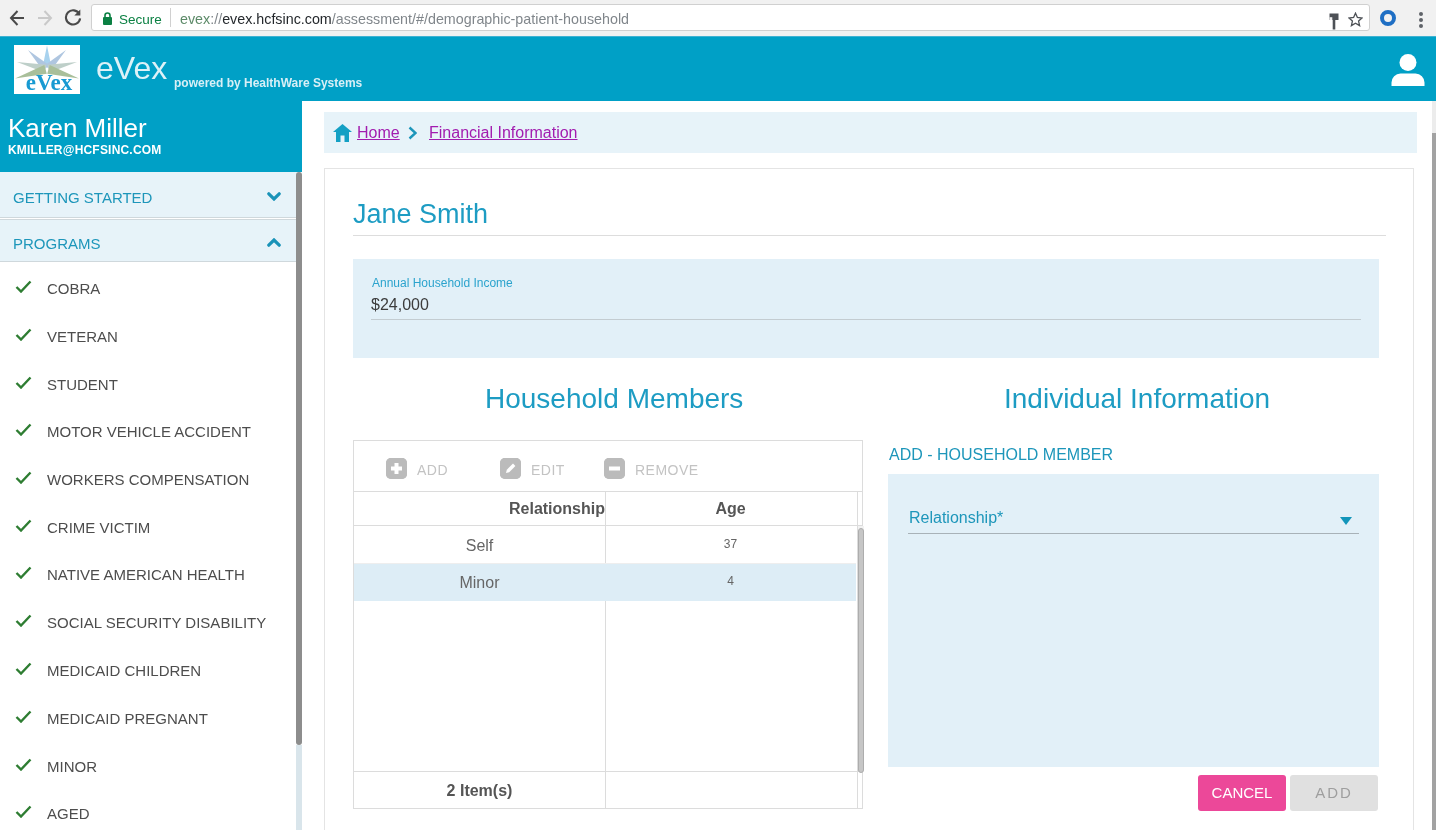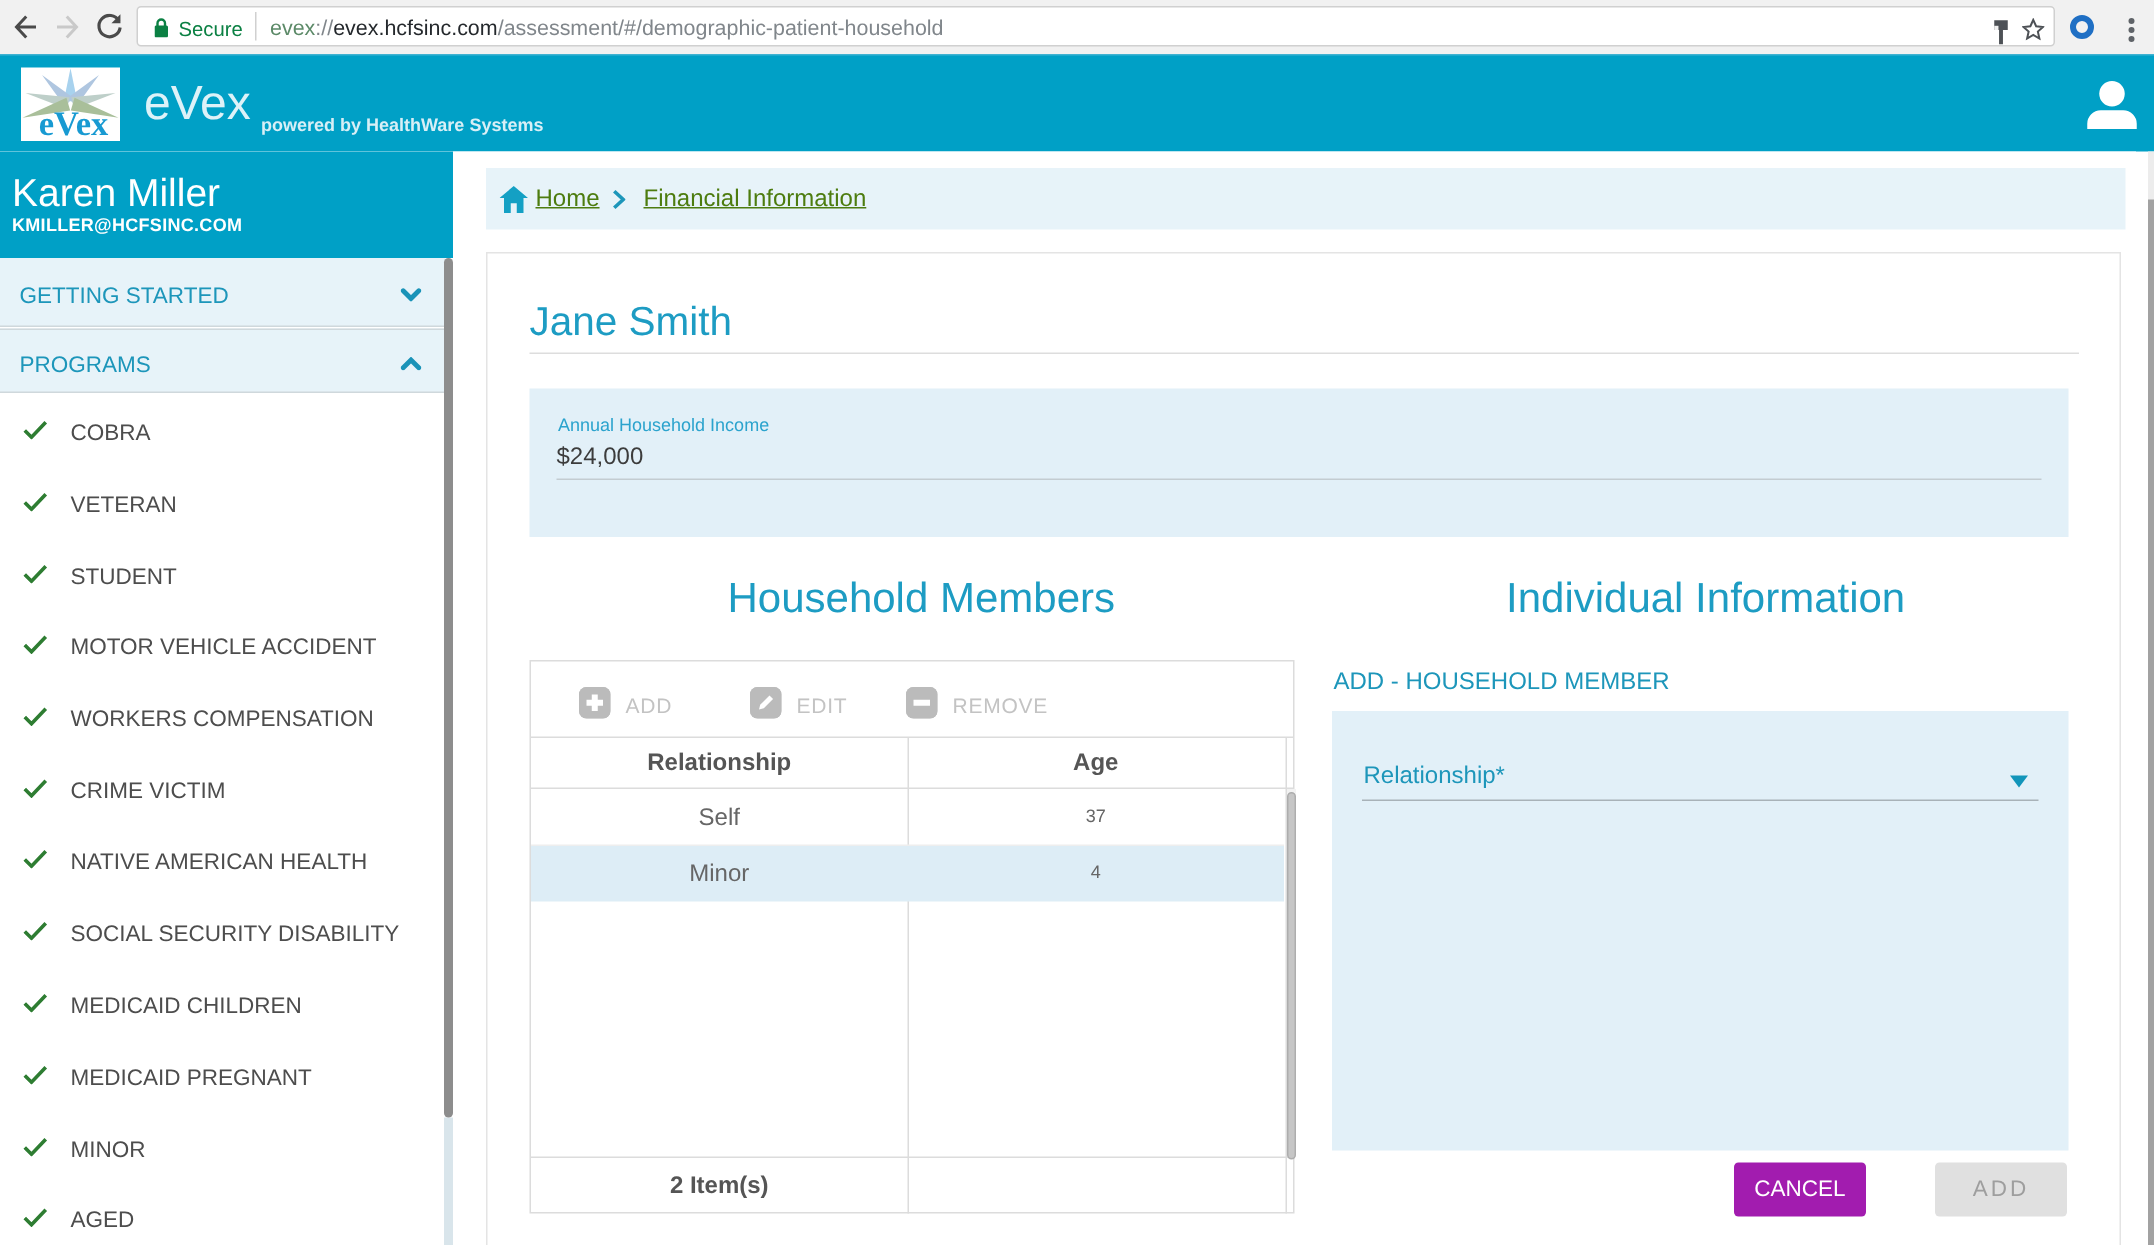--- a/index.html
+++ b/index.html
@@ -27,21 +27,21 @@
 .chev { position:absolute; right:16px; top:16px; }
 .item { position:absolute; left:0; width:297px; height:48px; }
 .item .ck { position:absolute; left:15px; top:17px; }
 .item .tx { position:absolute; left:47px; top:17px; font-size:15px; color:#4d4d4d; }
 
 #sscroll-track { position:absolute; left:296px; top:644px; width:6px; height:85px; background:#d9e5eb; }
 #sscroll-thumb { position:absolute; left:296px; top:71px; width:6px; height:573px; background:#8d8d8d; border-radius:3px; }
 
 #main { position:absolute; left:310px; top:101px; width:1114px; height:729px; background:#fff; }
 #crumb { position:absolute; left:14px; top:11px; width:1093px; height:41px; background:#e7f3f9; color:#1d96ba; }
-#crumb .bc { position:absolute; color:#4d7c0f; text-decoration:underline; font-size:16px; }
+#crumb .bc { position:absolute; color:#a21caf; text-decoration:underline; font-size:16px; }
 #card { position:absolute; left:14px; top:67px; width:1090px; height:663px; background:#fff; border:1px solid #e4e4e4; border-bottom:none; }
 h1.name { position:absolute; left:28px; top:30px; color:#1d9cc3; font-size:27px; font-weight:normal; }
 #rule { position:absolute; left:28px; top:66px; width:1033px; height:1px; background:#ddd; }
 #income { position:absolute; left:28px; top:90px; width:1026px; height:99px; background:#e2f0f8; }
 #income .lbl { position:absolute; left:19px; top:17px; color:#2ba3cd; font-size:12px; }
 #income .val { position:absolute; left:18px; top:37px; color:#3c3c3c; font-size:16px; }
 #income .ul { position:absolute; left:18px; top:60px; width:990px; height:1px; background:#c3ccd1; }
 h2.colh { position:absolute; color:#1d9cc3; font-size:28px; font-weight:normal; white-space:nowrap; }
 
 #tbl { position:absolute; left:28px; top:271px; width:510px; height:369px; border:1px solid #dcdcdc; background:#fff; }
@@ -59,21 +59,21 @@
 #tfoot .f1 { position:absolute; left:0; top:10px; width:251px; text-align:center; color:#555; font-size:16px; font-weight:bold; }
 #tscroll { position:absolute; left:503.5px; top:85px; width:6.5px; height:245px; background:#f2f2f2; }
 #tthumb { position:absolute; left:503.5px; top:87px; width:6px; height:245px; background:#c6c6c6; border:1px solid #adadad; border-radius:3.5px; }
 
 #addlbl { position:absolute; left:564px; top:277px; color:#1d96ba; font-size:16px; }
 #bluebox { position:absolute; left:563px; top:305px; width:491px; height:293px; background:#e2f0f8;padding-left:40px; }
 #rel { position:absolute; left:21px; top:35px; color:#1d96ba; font-size:16px; }
 #relline { position:absolute; left:20px; top:59px; width:451px; height:1px; background:#a8b2b8; }
 #relarrow { position:absolute; left:452px; top:43px; width:0; height:0; border-left:6px solid transparent; border-right:6px solid transparent; border-top:8px solid #1295ba; }
 .btn { position:absolute; top:606px; height:36px; border-radius:3px; font-size:15px; text-align:center; }
-#bcancel { left:831px; width:88px; background:#a21caf; color:#fff; line-height:36px; }
+#bcancel { left:873px; width:88px; background:#ec4899; color:#fff; line-height:36px; }
 #badd { left:965px; width:88px; background:#e0e0e0; color:#9e9e9e; line-height:36px; letter-spacing:2px; }
 
 #pscroll { position:absolute; right:0; top:101px; width:4px; height:729px; background:#ececec; }
 #pthumb { position:absolute; right:0; top:133px; width:4px; height:697px; background:#a2a2a2; }
 </style>
 </head>
 <body>
 
 <div id="chrome">
   <svg class="navicon" style="left:8px" width="18" height="18" viewBox="0 0 18 18">
@@ -255,21 +255,21 @@
               <path d="M6 15 L6.8 11.8 L13 5.6 L15.4 8 L9.2 14.2 Z" fill="#fff"></path>
             </svg></div>
         <div class="tlabel" style="left:177px;">EDIT</div>
         <div class="tbtn" style="left:250px;"><svg width="21" height="21" viewBox="0 0 21 21">
               <rect width="21" height="21" rx="5" fill="#bbb"></rect>
               <path d="M5 10.5 H16" stroke="#fff" stroke-width="4"></path>
             </svg></div>
         <div class="tlabel" style="left:281px;">REMOVE</div>
       </div>
       <div id="thead">
-        <div class="hcell" style="left:0;width:251px;text-align:center;">Relationship</div>
+        <div class="hcell" style="left:0;width:251px;text-align:right;">Relationship</div>
         <div class="hcell" style="left:252px;width:249px;text-align:center;">Age</div>
       </div>
       <div id="cdiv1"></div>
         <div id="cdiv2"></div>
       <div class="trow" style="top:86px;border-bottom:1px solid #eee;">
           <div class="c1">Self</div>
           <div class="c2">37</div>
         </div>
       <div class="trow" style="top:123px;background:#ddedf6;">
           <div class="c1">Minor</div>

